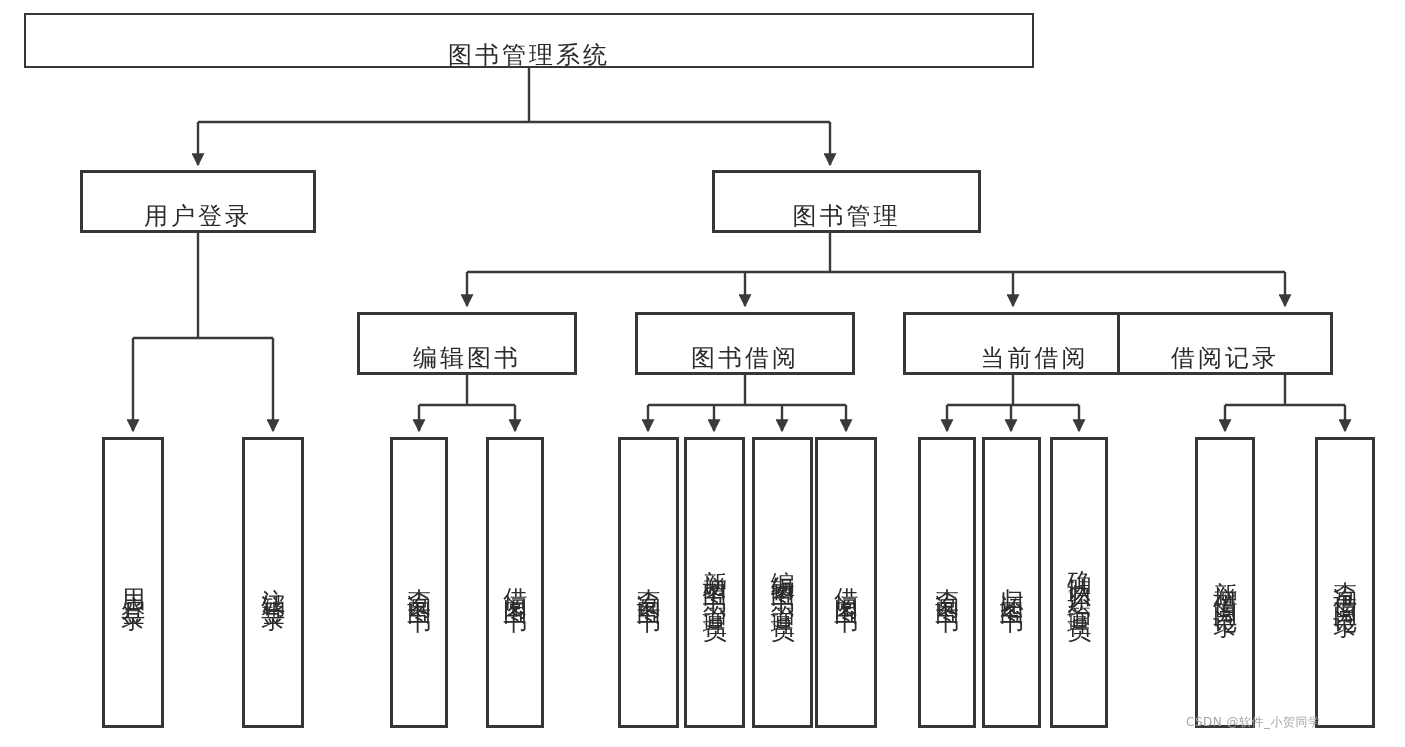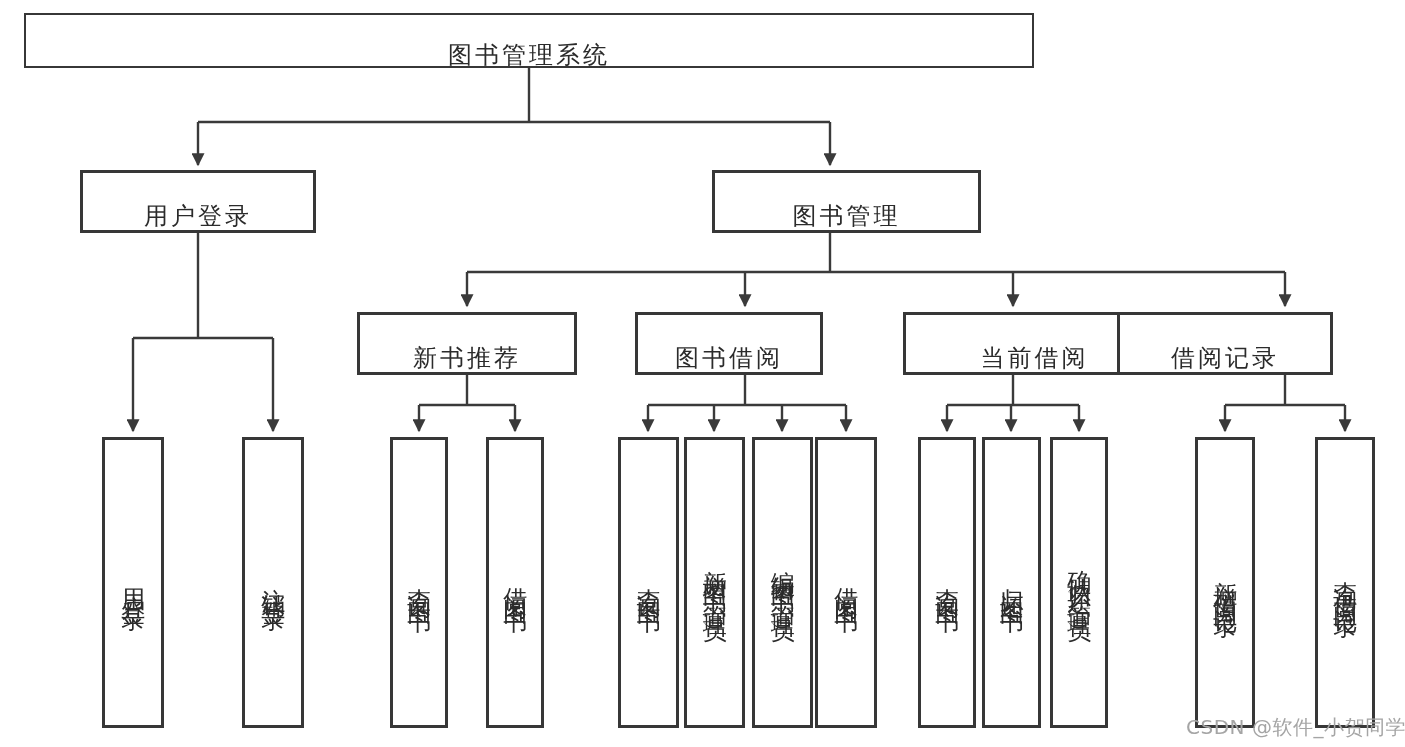--- a/index.html
+++ b/index.html
@@ -59,21 +59,21 @@
     text-orientation: mixed;
     font-size: 24px;
     letter-spacing: 7px;
     line-height: 1.1;
     white-space: nowrap;
   }
   .watermark {
     position: absolute;
     left: 1186px;
     top: 714px;
-    font-size: 20px;
+    font-size: 12px;
     color: var(--watermark);
     letter-spacing: 0.5px;
     white-space: nowrap;
     z-index: 5;
   }
 </style>
 </head>
 <body>
 
 <div class="canvas">
@@ -136,23 +136,23 @@
   </div>
 
   <div class="box lvl2" style="left:80px;width:236px;">
     <span class="hlabel">用户登录</span>
   </div>
   <div class="box lvl2" style="left:712px;width:269px;">
     <span class="hlabel">图书管理</span>
   </div>
 
   <div class="box lvl3" style="left:357px;width:220px;">
-    <span class="hlabel">新书推荐</span>
-  </div>
-  <div class="box lvl3" style="left:635px;width:188px;">
+    <span class="hlabel">编辑图书</span>
+  </div>
+  <div class="box lvl3" style="left:635px;width:220px;">
     <span class="hlabel">图书借阅</span>
   </div>
   <div class="box lvl3" style="left:903px;width:263px;">
     <span class="hlabel">当前借阅</span>
   </div>
   <div class="box lvl3" style="left:1117px;width:216px;">
     <span class="hlabel">借阅记录</span>
   </div>
 
   <div class="box leaf" style="left:102px;width:62px;">

